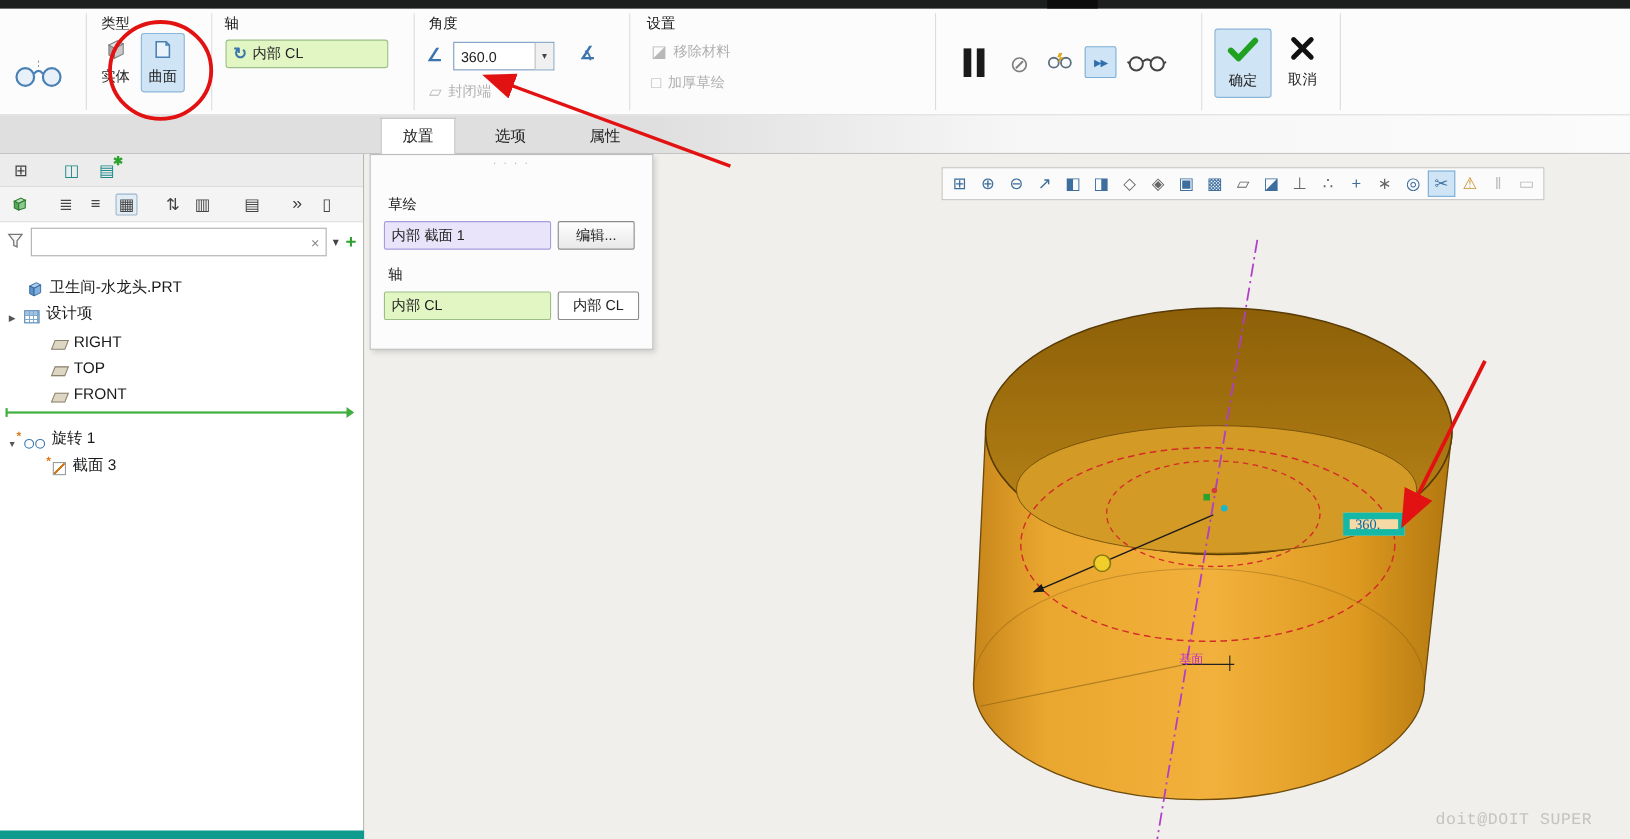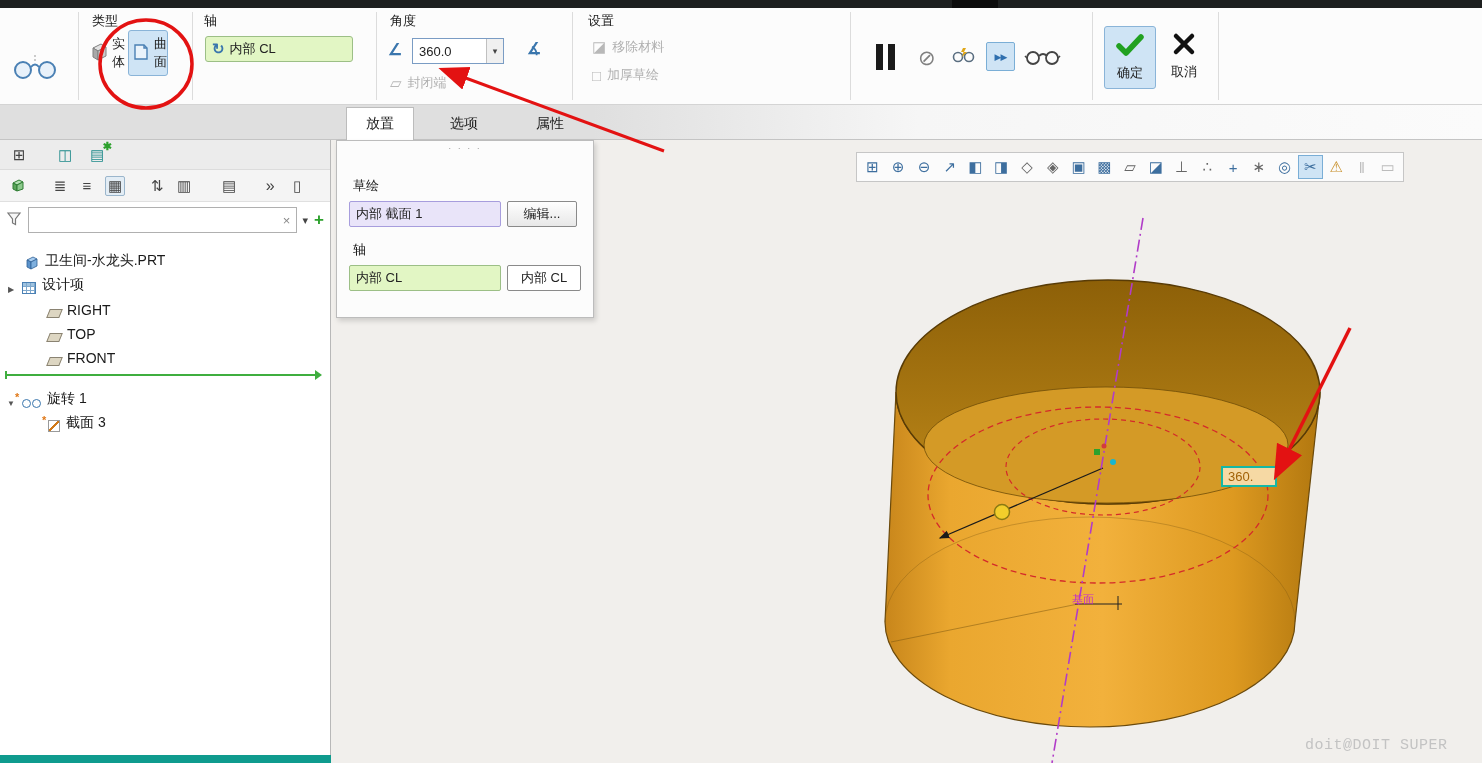--- a/index.html
+++ b/index.html
@@ -6,21 +6,21 @@
 body{font-family:"Liberation Sans",sans-serif;background:#fff;}
 .app{position:relative;width:1482px;height:763px;overflow:hidden;background:#fff;font-size:13px;color:#222;}
 .abs{position:absolute;}
 
 .topbar{position:absolute;left:0;top:0;width:1482px;height:8px;background:#1d1f1f;}
 .toptab{position:absolute;left:952px;top:0;width:46px;height:14px;background:#0c0c0c;border-radius:0 0 4px 4px;}
 
 .ribbon{position:absolute;left:0;top:8px;width:1482px;height:97px;background:#fcfcfc;border-bottom:1px solid #d4d4d4;z-index:2;}
 .vsep{position:absolute;top:4px;bottom:4px;width:1px;background:#dcdcdc;}
 .glabel{position:absolute;font-size:13px;color:#1a1a1a;}
-.tool-btn{display:flex;flex-direction:row;align-items:center;gap:3px;padding:4px 2px;border:1px solid transparent;border-radius:3px;font-size:13px;}
+.tool-btn{display:flex;flex-direction:column;align-items:center;gap:3px;padding:4px 2px;border:1px solid transparent;border-radius:3px;font-size:13px;}
 .tool-btn.sel{background:#cfe4f5;border-color:#8ab4d8;}
 .field-green{display:flex;align-items:center;gap:5px;background:#e2f6c4;border:1px solid #9cbf86;border-radius:3px;padding:0 6px;height:26px;}
 .combo{display:flex;align-items:center;height:26px;border:1px solid #7a9cc4;background:#fff;}
 .combo .cval{flex:1;padding-left:6px;font-size:13px;}
 .combo .carr{width:17px;height:100%;border-left:1px solid #c0c0c0;background:#f0f0f0;display:flex;align-items:center;justify-content:center;font-size:9px;color:#444;}
 .gray-row{display:flex;align-items:center;gap:6px;color:#b0b0b0;font-size:13px;}
 .gray-row .gico2{font-size:15px;color:#b8b8b8;}
 .blueglyph{color:#3a76ad;font-weight:bold;}
 .pausebars{display:flex;gap:5px;}
 .pausebars i{display:block;width:7px;height:26px;background:#1a1a1a;}
@@ -368,21 +368,21 @@
     <line x1="1103" y1="468" x2="940" y2="538" stroke="#1a1a1a" stroke-width="1.3" marker-end="url(#blkarr)"></line>
     <line x1="1075" y1="604" x2="1122" y2="604" stroke="#222" stroke-width="1"></line>
     <line x1="1118" y1="596" x2="1118" y2="610" stroke="#222" stroke-width="1"></line>
     <line x1="1143" y1="218" x2="1052" y2="763" stroke="#b13cc8" stroke-width="1.6" stroke-dasharray="12 4 2 4"></line>
     <circle cx="1002" cy="512" r="7.5" fill="#f2ce2b" stroke="#8a7a14" stroke-width="1.5"></circle>
     <rect x="1094" y="449" width="6" height="6" fill="#2da12d"></rect>
     <circle cx="1113" cy="462" r="3" fill="#19b6cf"></circle>
     <circle cx="1104" cy="446" r="2.5" fill="#d43c3c"></circle>
   </svg>
 
-  <div class="tagbox" style="left:1221px;top:466px;width:56px;height:21px;background:#f6d9a4;border:2px solid #14b8a6;font-family:Liberation Sans, sans-serif;font-size:13px;color:#a16207;display:flex;align-items:center;padding-left:5px;position:absolute">360.</div>
+  <div class="tagbox" style="left:1221px;top:466px;width:56px;height:21px;background:#f6d9a4;border:6px solid #14b8a6;font-family:Liberation Serif, serif;font-size:13px;color:#0369a1;display:flex;align-items:center;padding-left:5px;position:absolute">360.</div>
   <div class="tagbox" style="left:1072px;top:592px;color:#c32fc9;font-size:11px;position:absolute">基面</div>
   <div class="tagbox" style="left:1305px;top:737px;color:#c3c3c3;font-family:'Liberation Mono',monospace;font-size:15px;letter-spacing:0.5px;position:absolute">doit@DOIT SUPER</div>
 
   <div class="dashpanel">
     <div class="draghandle">· · · ·</div>
     <span class="plabel" style="left:16px;top:36px">草绘</span>
     <div class="pfield lav" style="left:12px;top:60px;width:152px">
         <span>内部 截面 1</span>
       </div>
     <div class="pbtn" style="left:170px;top:60px;width:70px">

